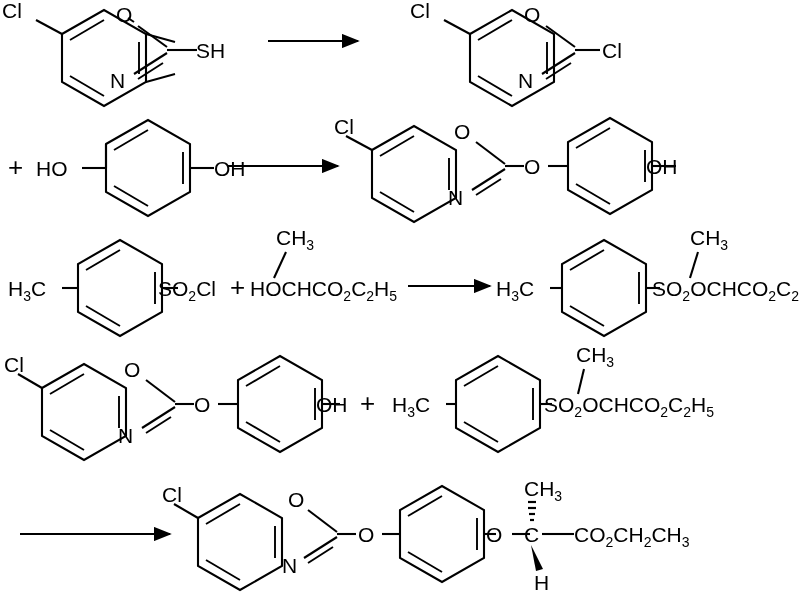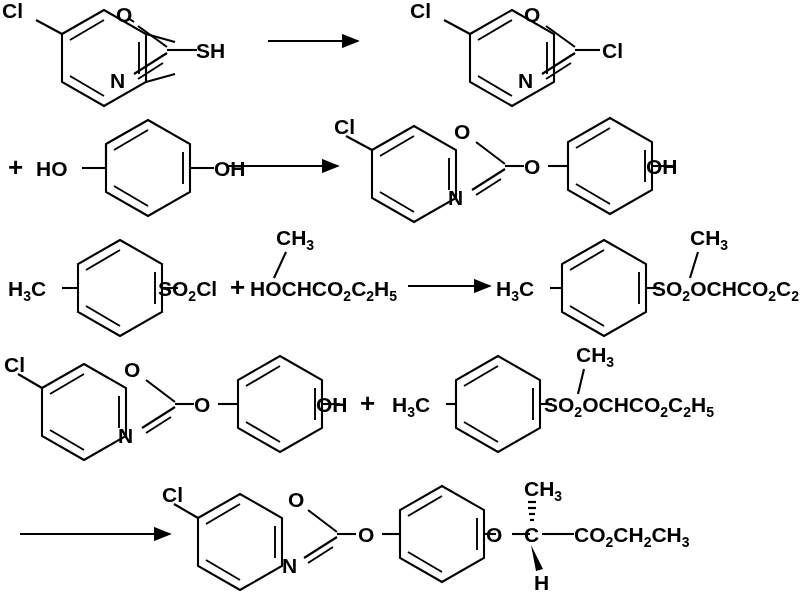--- a/index.html
+++ b/index.html
@@ -1,19 +1,19 @@
 <!DOCTYPE html>
 <html><head>
 <meta charset="utf-8">
 <title>Reaction Scheme</title>
 <style>
   html,body{margin:0;padding:0;background:#ffffff;}
   body{width:800px;height:592px;overflow:hidden;
        font-family:"Liberation Sans","DejaVu Sans",sans-serif;color:#000;}
-  #scheme{position:relative;width:800px;height:592px;background:#fff;font-weight:bold;}
+  #scheme{position:relative;width:800px;height:592px;background:#fff;}
   svg{position:absolute;left:0;top:0;width:800px;height:592px;overflow:visible;}
   .bond{stroke:#000;fill:none;stroke-width:2.1;stroke-linecap:butt;}
   .bond-thin{stroke:#000;fill:none;stroke-width:1.9;}
   .arrow{stroke:#000;fill:none;stroke-width:1.8;}
   .wedge{fill:#000;stroke:none;}
   .hash{stroke:#000;stroke-width:2.2;}
   text{font-family:"Liberation Sans","DejaVu Sans",sans-serif;fill:#000;}
   .atom{font-size:21px;}
   .sub{font-size:14px;}
   .plus{font-size:26px;}

